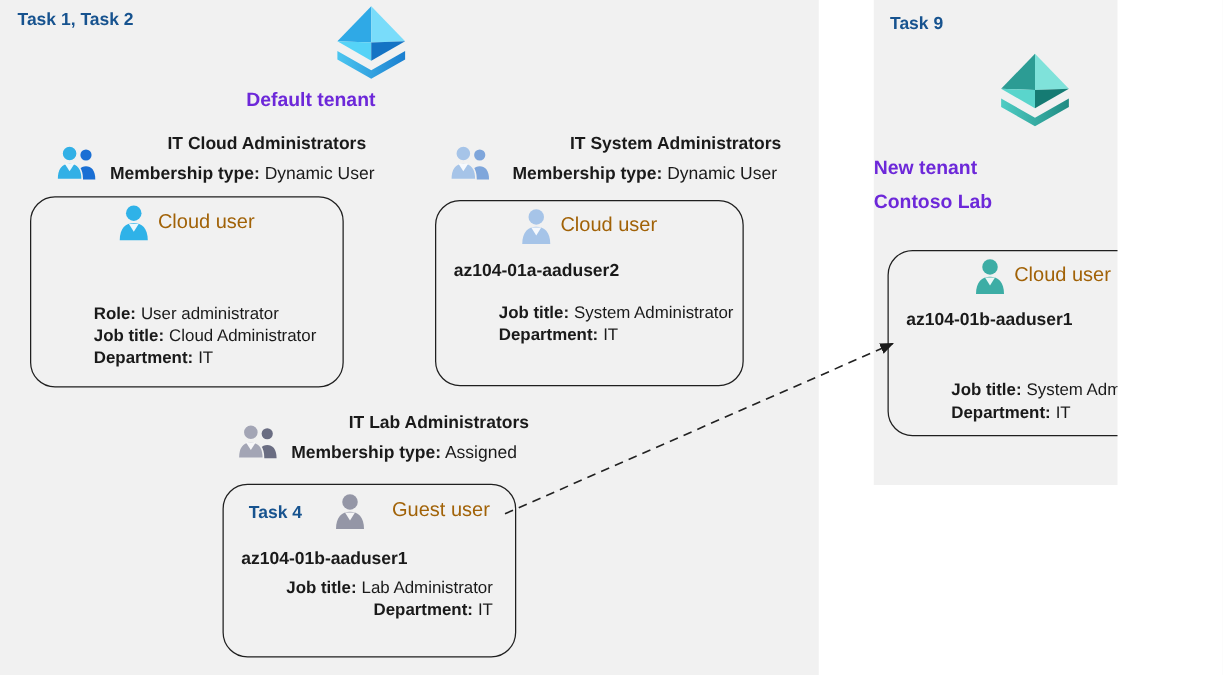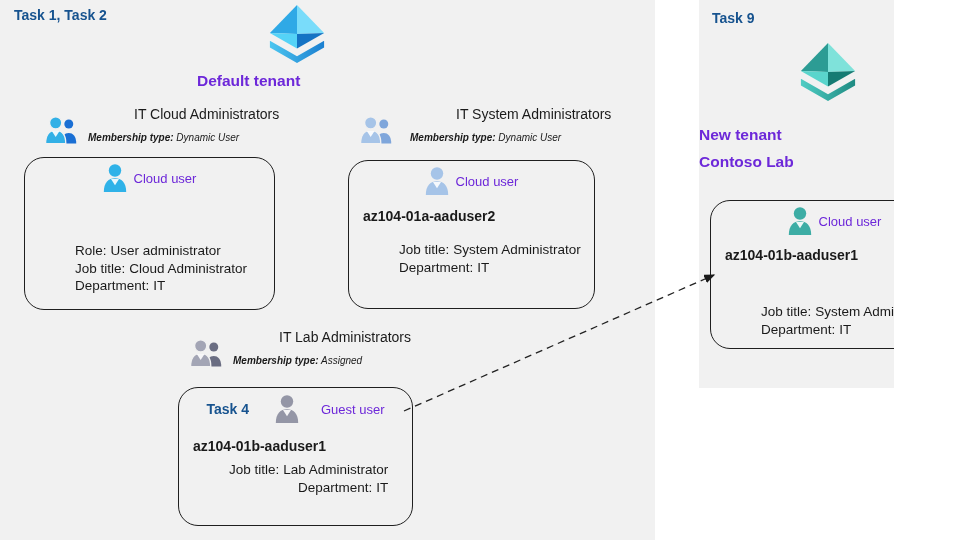--- a/index.html
+++ b/index.html
@@ -7,28 +7,28 @@
     font-family:"Liberation Sans",sans-serif;color:#1a1a1a;overflow:hidden;}
   .panel{position:absolute;background:#f1f1f1;}
   .panel-left{left:0;top:0;width:655px;height:540px;}
   .panel-right{left:699px;top:0;width:279px;height:388px;}
   .task-label{position:absolute;font-size:14px;font-weight:700;color:#17538f;}
   .tenant-title{position:absolute;font-size:15.5px;font-weight:700;color:#6d28d9;text-align:left;}
   .tenant-title .tline{line-height:27px;}
   .gem{position:absolute;}
   .group{position:absolute;display:flex;align-items:flex-end;gap:10px;}
   .group svg{flex:0 0 auto;margin-bottom:1px;}
-  .group-title{font-size:14px;font-weight:400;line-height:18px;margin-bottom:7px;padding-left:46px;}
-  .group-mem{font-size:10px;line-height:16px;font-style:italic;}
+  .group-title{font-size:14px;font-weight:700;line-height:18px;margin-bottom:7px;padding-left:46px;}
+  .group-mem{font-size:14px;line-height:16px;}
   .b{font-weight:700;}
-  .fl{font-weight:400;margin-right:4px;padding-left:36px;}
+  .fl{font-weight:700;margin-right:4px;padding-left:36px;}
   .card{position:absolute;border:1.5px solid #1f1f1f;border-radius:20px;background:transparent;}
   .card-head{position:absolute;left:0;top:5px;width:100%;display:flex;justify-content:center;
     align-items:center;gap:7px;}
-  .card-head .utype{font-size:13px;color:#6d28d9;}
+  .card-head .utype{font-size:16px;color:#a16207;}
   .card-head .task4{font-size:14px;font-weight:700;color:#17538f;margin-right:4px;}
   .uname{position:absolute;left:14px;font-size:14px;font-weight:700;}
   .fields{position:absolute;left:14px;font-size:13.5px;}
   .fline{line-height:17.5px;white-space:nowrap;}
   .overlay{position:absolute;left:0;top:0;pointer-events:none;}
 </style>
 </head>
 <body>
 
 <div class="canvas">

